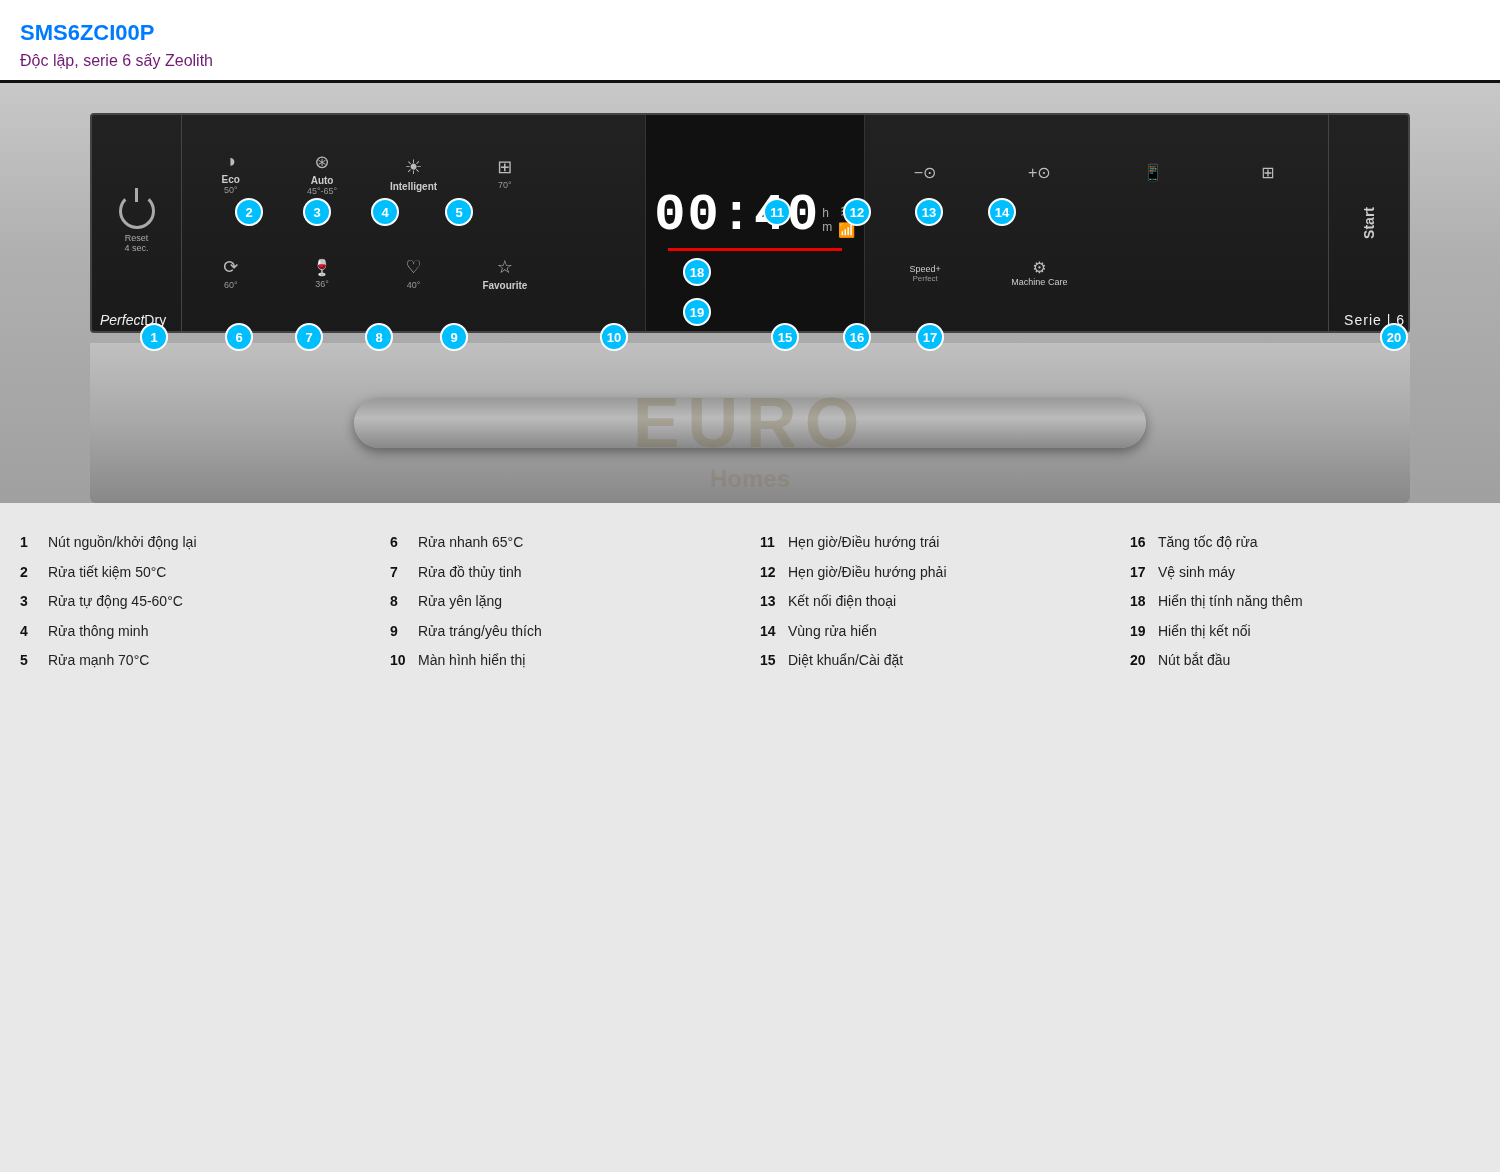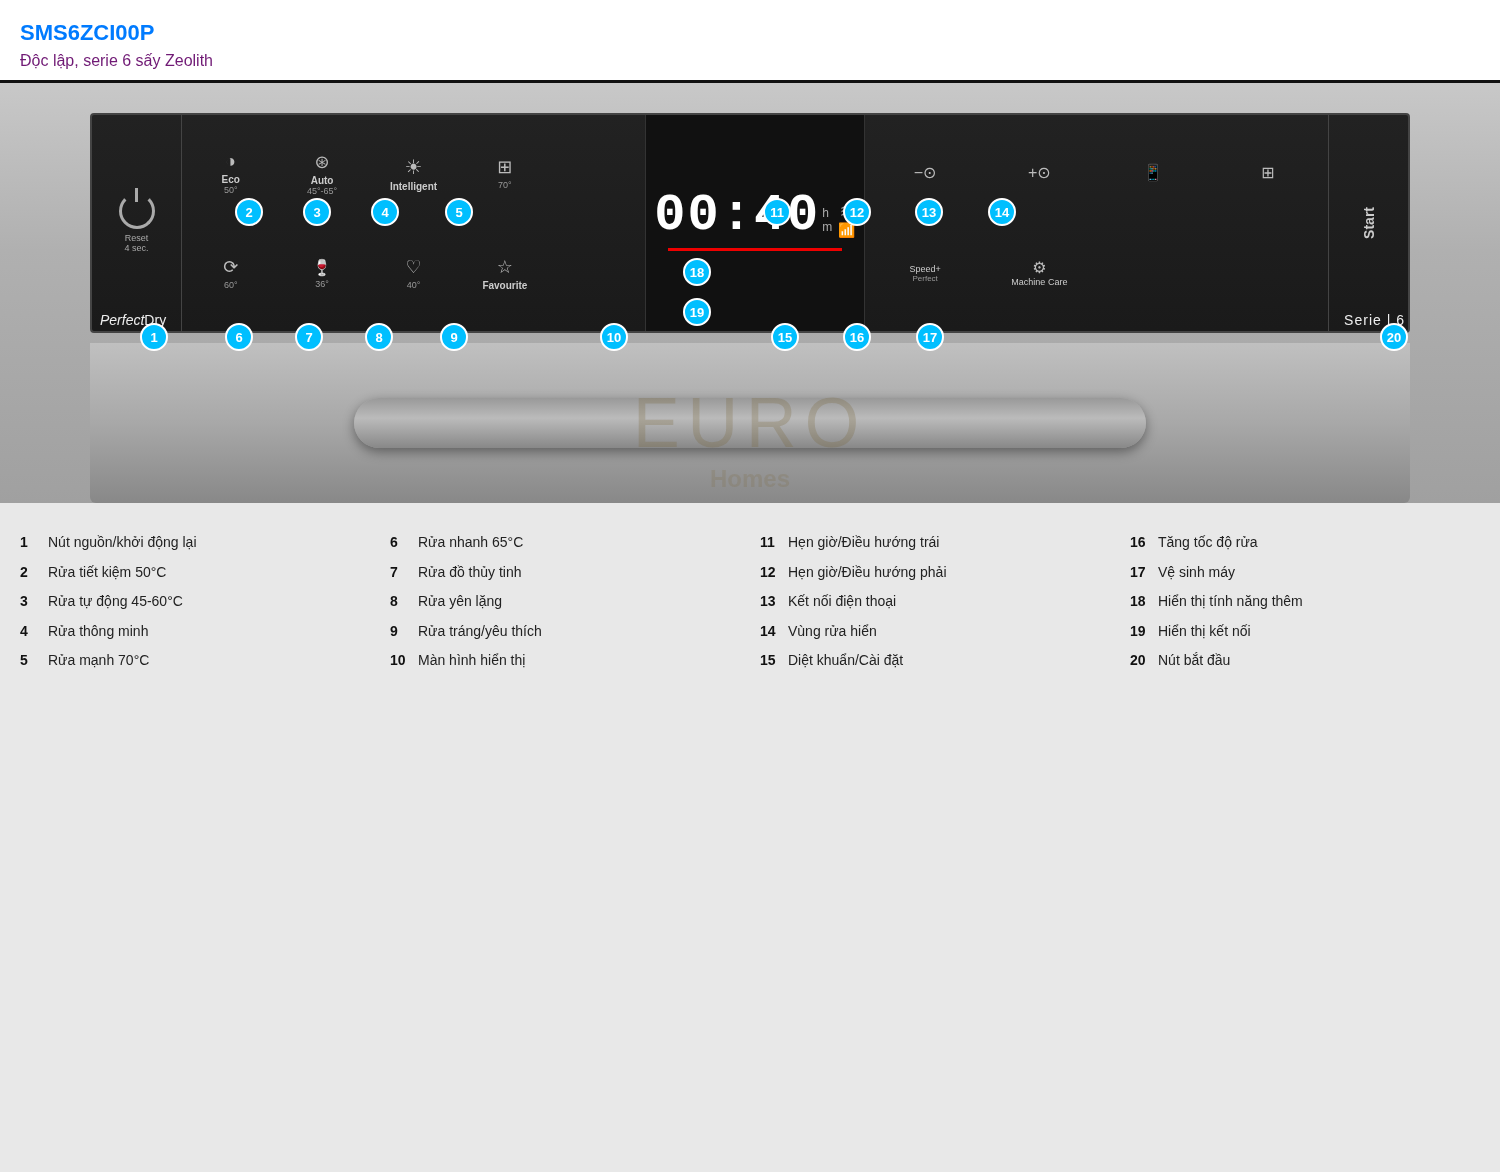--- a/index.html
+++ b/index.html
@@ -259,21 +259,21 @@
     }
 
     
     .watermark {
       position: absolute;
       bottom: 40px;
       left: 50%;
       transform: translateX(-50%);
       color: rgba(120,100,50,0.25);
       font-size: 70px;
-      font-weight: 400;
+      font-weight: 700;
       letter-spacing: 8px;
       white-space: nowrap;
       pointer-events: none;
       z-index: 5;
       margin-top: 44px;
     }
     .watermark-sub {
       position: absolute;
       bottom: 10px;
       left: 50%;

